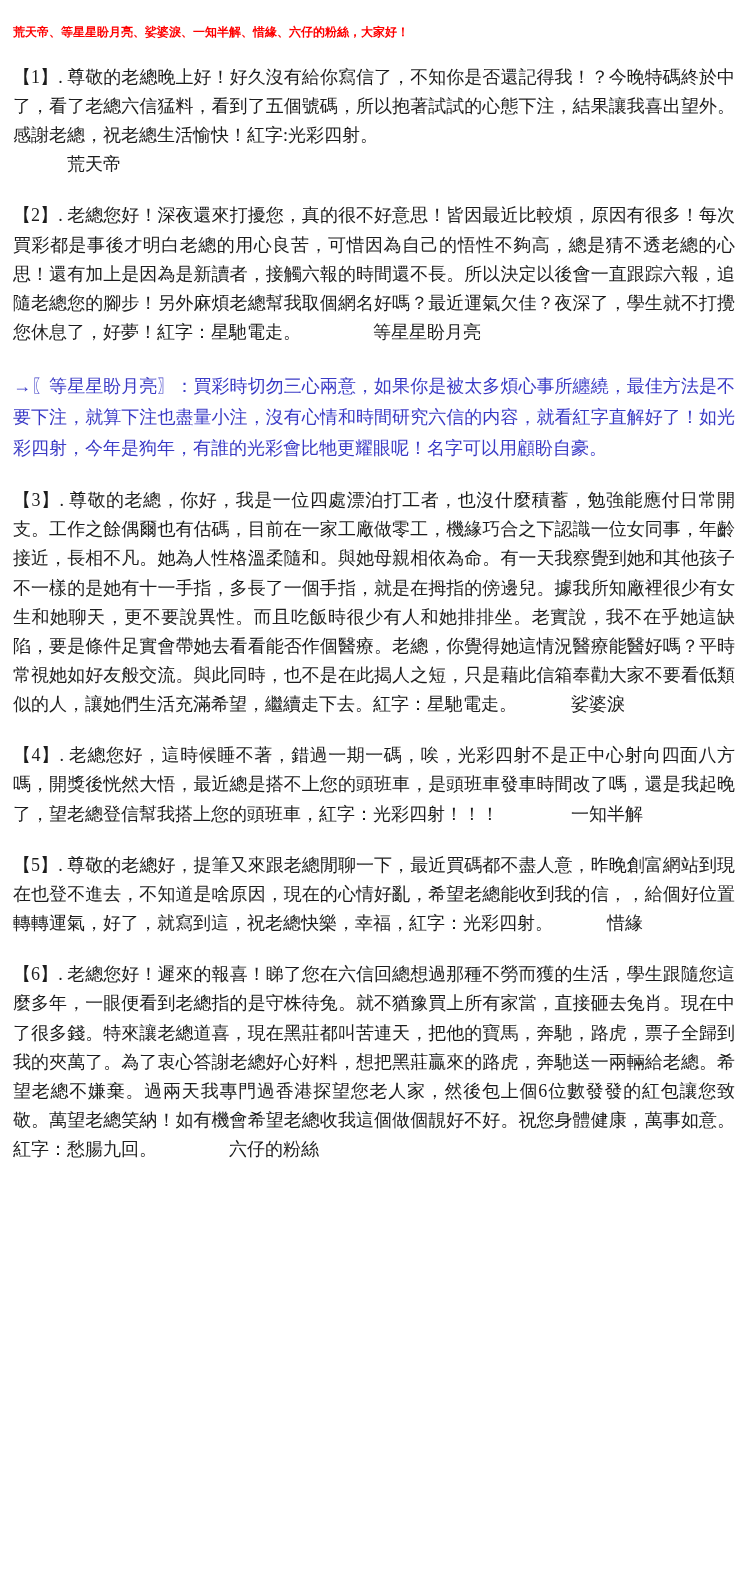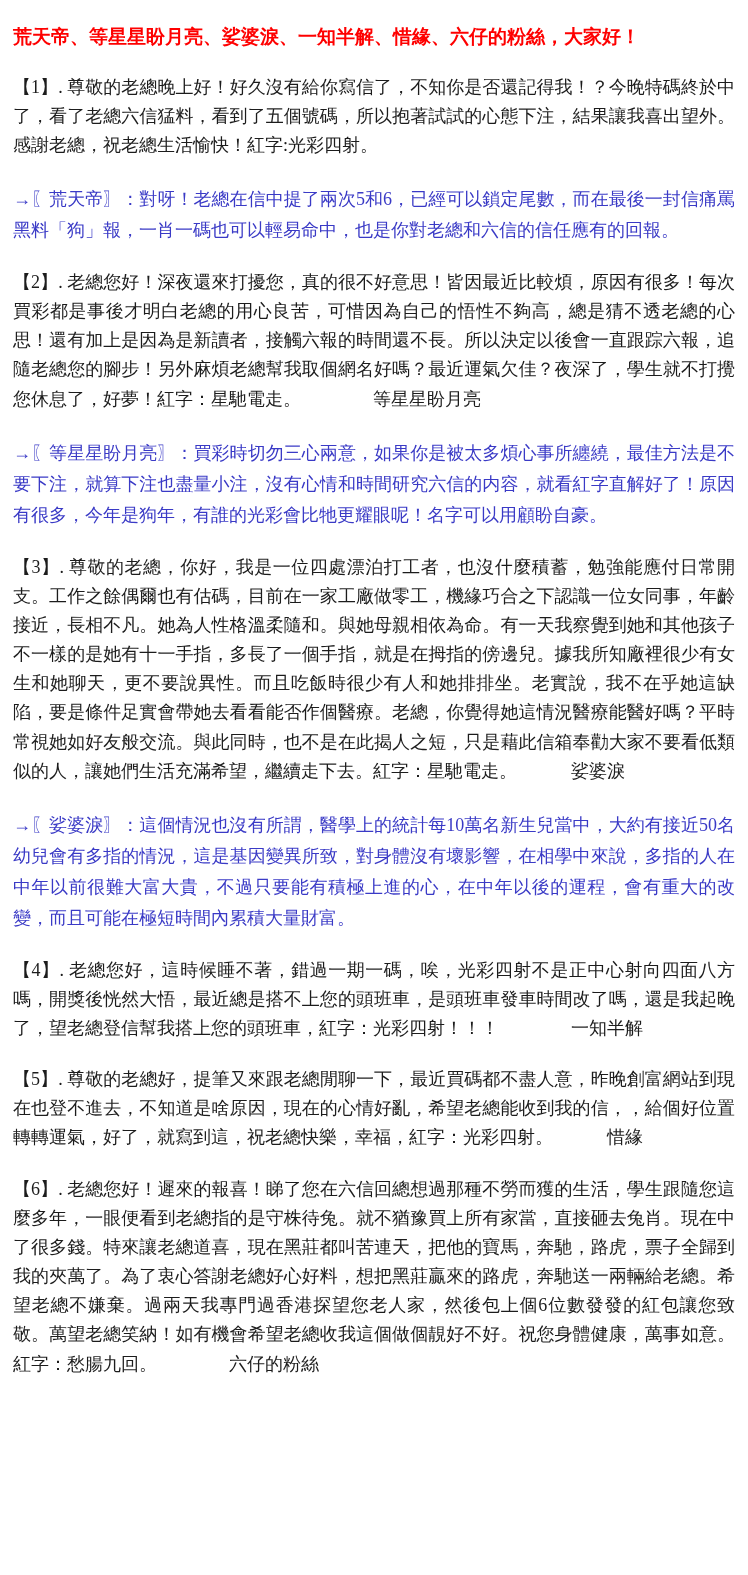--- a/index.html
+++ b/index.html
@@ -12,21 +12,21 @@
     width: 748px;
     min-height: 1575px;
     background: #ffffff;
     box-sizing: border-box;
     padding: 16px 13px 10px 13px;
     font-family: "Liberation Serif", "DejaVu Serif", serif;
     color: #1c1c1c;
   }
   .greeting {
     color: #fe0000;
-    font-size: 19px;
+    font-size: 12px;
     font-weight: bold;
     line-height: 1.4;
     margin: 8px 0 4px 0;
   }
   .question {
     font-size: 18px;
     line-height: 1.62;
     margin-top: 22px;
     text-align: justify;
   }
@@ -44,27 +44,26 @@
   }
 </style>
 </head>
 <body>
 
 <div class="page">
 
   <div class="greeting">荒天帝、等星星盼月亮、娑婆淚、一知半解、惜緣、六仔的粉絲，大家好！</div>
 
   <div class="question">【1】. 尊敬的老總晚上好！好久沒有給你寫信了，不知你是否還記得我！？今晚特碼終於中了，看了老總六信猛料，看到了五個號碼，所以抱著試試的心態下注，結果讓我喜出望外。感謝老總，祝老總生活愉快！紅字:光彩四射。</div>
-  <div class="reply">→〖荒天帝〗：對呀！老總在信中提了兩次5和6，已經可以鎖定尾數，而在最後一封信痛罵黑料「狗」報，一肖一碼也可以輕易命中，也是你對老總和六信的信任應有的回報。</div>
+  <div class="signature-line">荒天帝</div>
 
   <div class="question">【2】. 老總您好！深夜還來打擾您，真的很不好意思！皆因最近比較煩，原因有很多！每次買彩都是事後才明白老總的用心良苦，可惜因為自己的悟性不夠高，總是猜不透老總的心思！還有加上是因為是新讀者，接觸六報的時間還不長。所以決定以後會一直跟踪六報，追隨老總您的腳步！另外麻煩老總幫我取個網名好嗎？最近運氣欠佳？夜深了，學生就不打攪您休息了，好夢！紅字：星馳電走。　　　　等星星盼月亮</div>
-  <div class="reply">→〖等星星盼月亮〗：買彩時切勿三心兩意，如果你是被太多煩心事所纏繞，最佳方法是不要下注，就算下注也盡量小注，沒有心情和時間研究六信的内容，就看紅字直解好了！原因有很多，今年是狗年，有誰的光彩會比牠更耀眼呢！名字可以用顧盼自豪。</div>
+  <div class="reply">→〖等星星盼月亮〗：買彩時切勿三心兩意，如果你是被太多煩心事所纏繞，最佳方法是不要下注，就算下注也盡量小注，沒有心情和時間研究六信的内容，就看紅字直解好了！如光彩四射，今年是狗年，有誰的光彩會比牠更耀眼呢！名字可以用顧盼自豪。</div>
 
   <div class="question">【3】. 尊敬的老總，你好，我是一位四處漂泊打工者，也沒什麼積蓄，勉強能應付日常開支。工作之餘偶爾也有估碼，目前在一家工廠做零工，機緣巧合之下認識一位女同事，年齡接近，長相不凡。她為人性格溫柔隨和。與她母親相依為命。有一天我察覺到她和其他孩子不一樣的是她有十一手指，多長了一個手指，就是在拇指的傍邊兒。據我所知廠裡很少有女生和她聊天，更不要說異性。而且吃飯時很少有人和她排排坐。老實說，我不在乎她這缺陷，要是條件足實會帶她去看看能否作個醫療。老總，你覺得她這情況醫療能醫好嗎？平時常視她如好友般交流。與此同時，也不是在此揭人之短，只是藉此信箱奉勸大家不要看低類似的人，讓她們生活充滿希望，繼續走下去。紅字：星馳電走。　　　娑婆淚</div>
-  <div class="reply">→〖娑婆淚〗：這個情況也沒有所謂，醫學上的統計每10萬名新生兒當中，大約有接近50名幼兒會有多指的情況，這是基因變異所致，對身體沒有壞影響，在相學中來說，多指的人在中年以前很難大富大貴，不過只要能有積極上進的心，在中年以後的運程，會有重大的改變，而且可能在極短時間內累積大量財富。</div>
 
   <div class="question">【4】. 老總您好，這時候睡不著，錯過一期一碼，唉，光彩四射不是正中心射向四面八方嗎，開獎後恍然大悟，最近總是搭不上您的頭班車，是頭班車發車時間改了嗎，還是我起晚了，望老總登信幫我搭上您的頭班車，紅字：光彩四射！！！　　　　一知半解</div>
 
   <div class="question">【5】. 尊敬的老總好，提筆又來跟老總閒聊一下，最近買碼都不盡人意，昨晚創富網站到現在也登不進去，不知道是啥原因，現在的心情好亂，希望老總能收到我的信，，給個好位置轉轉運氣，好了，就寫到這，祝老總快樂，幸福，紅字：光彩四射。　　　惜緣</div>
 
   <div class="question">【6】. 老總您好！遲來的報喜！睇了您在六信回總想過那種不勞而獲的生活，學生跟隨您這麼多年，一眼便看到老總指的是守株待兔。就不猶豫買上所有家當，直接砸去兔肖。現在中了很多錢。特來讓老總道喜，現在黑莊都叫苦連天，把他的寶馬，奔馳，路虎，票子全歸到我的夾萬了。為了衷心答謝老總好心好料，想把黑莊贏來的路虎，奔馳送一兩輛給老總。希望老總不嫌棄。過兩天我專門過香港探望您老人家，然後包上個6位數發發的紅包讓您致敬。萬望老總笑納！如有機會希望老總收我這個做個靚好不好。祝您身體健康，萬事如意。紅字：愁腸九回。　　　　六仔的粉絲</div>
 
 </div>
 
 </body></html>

